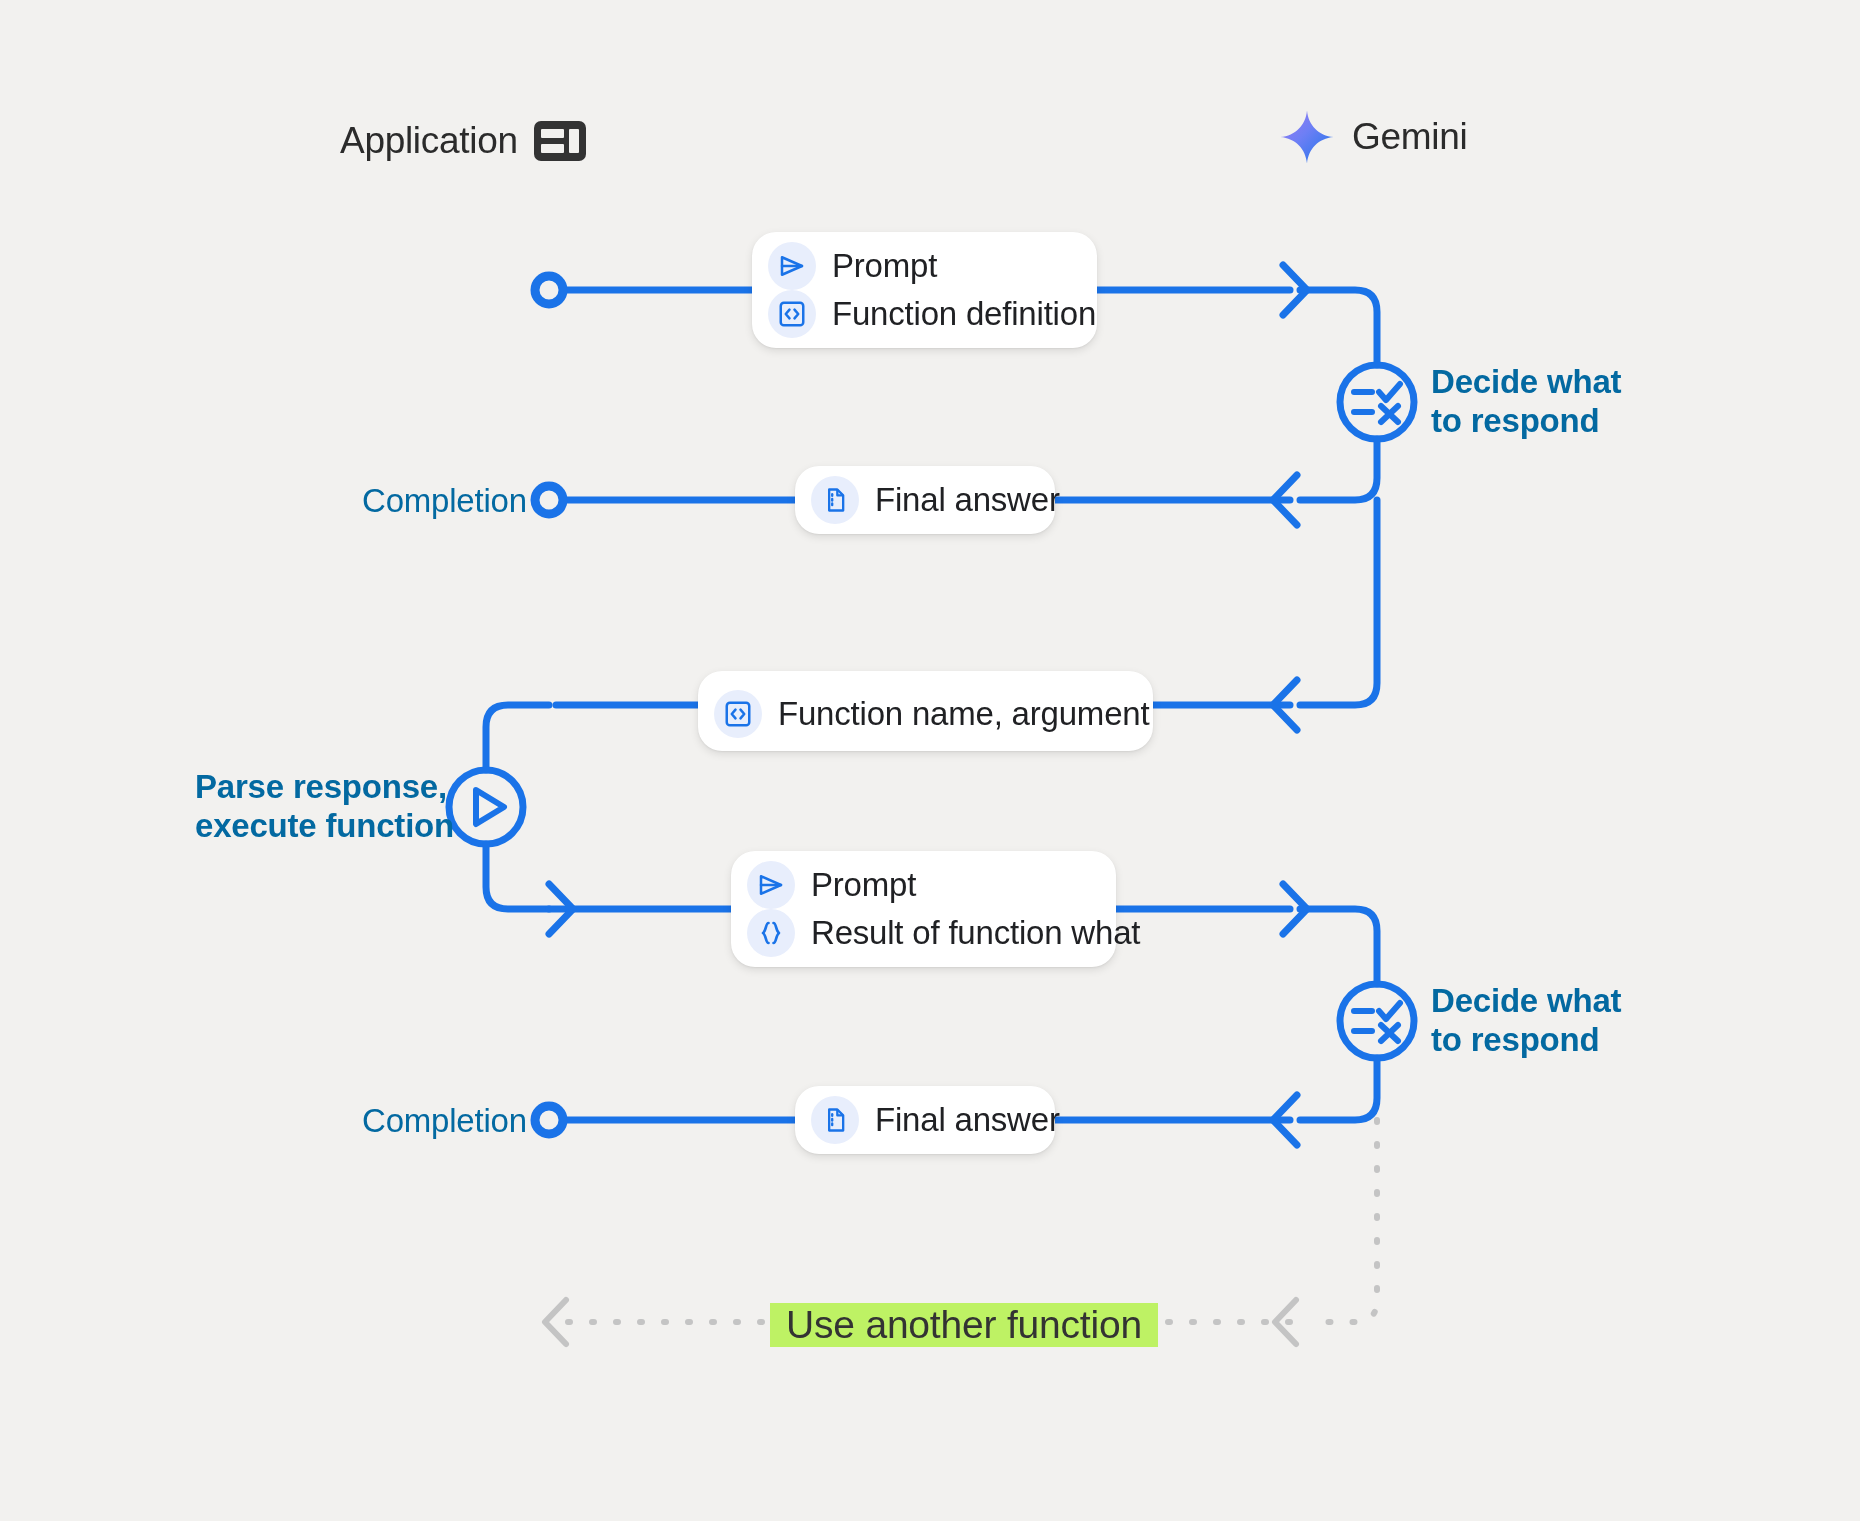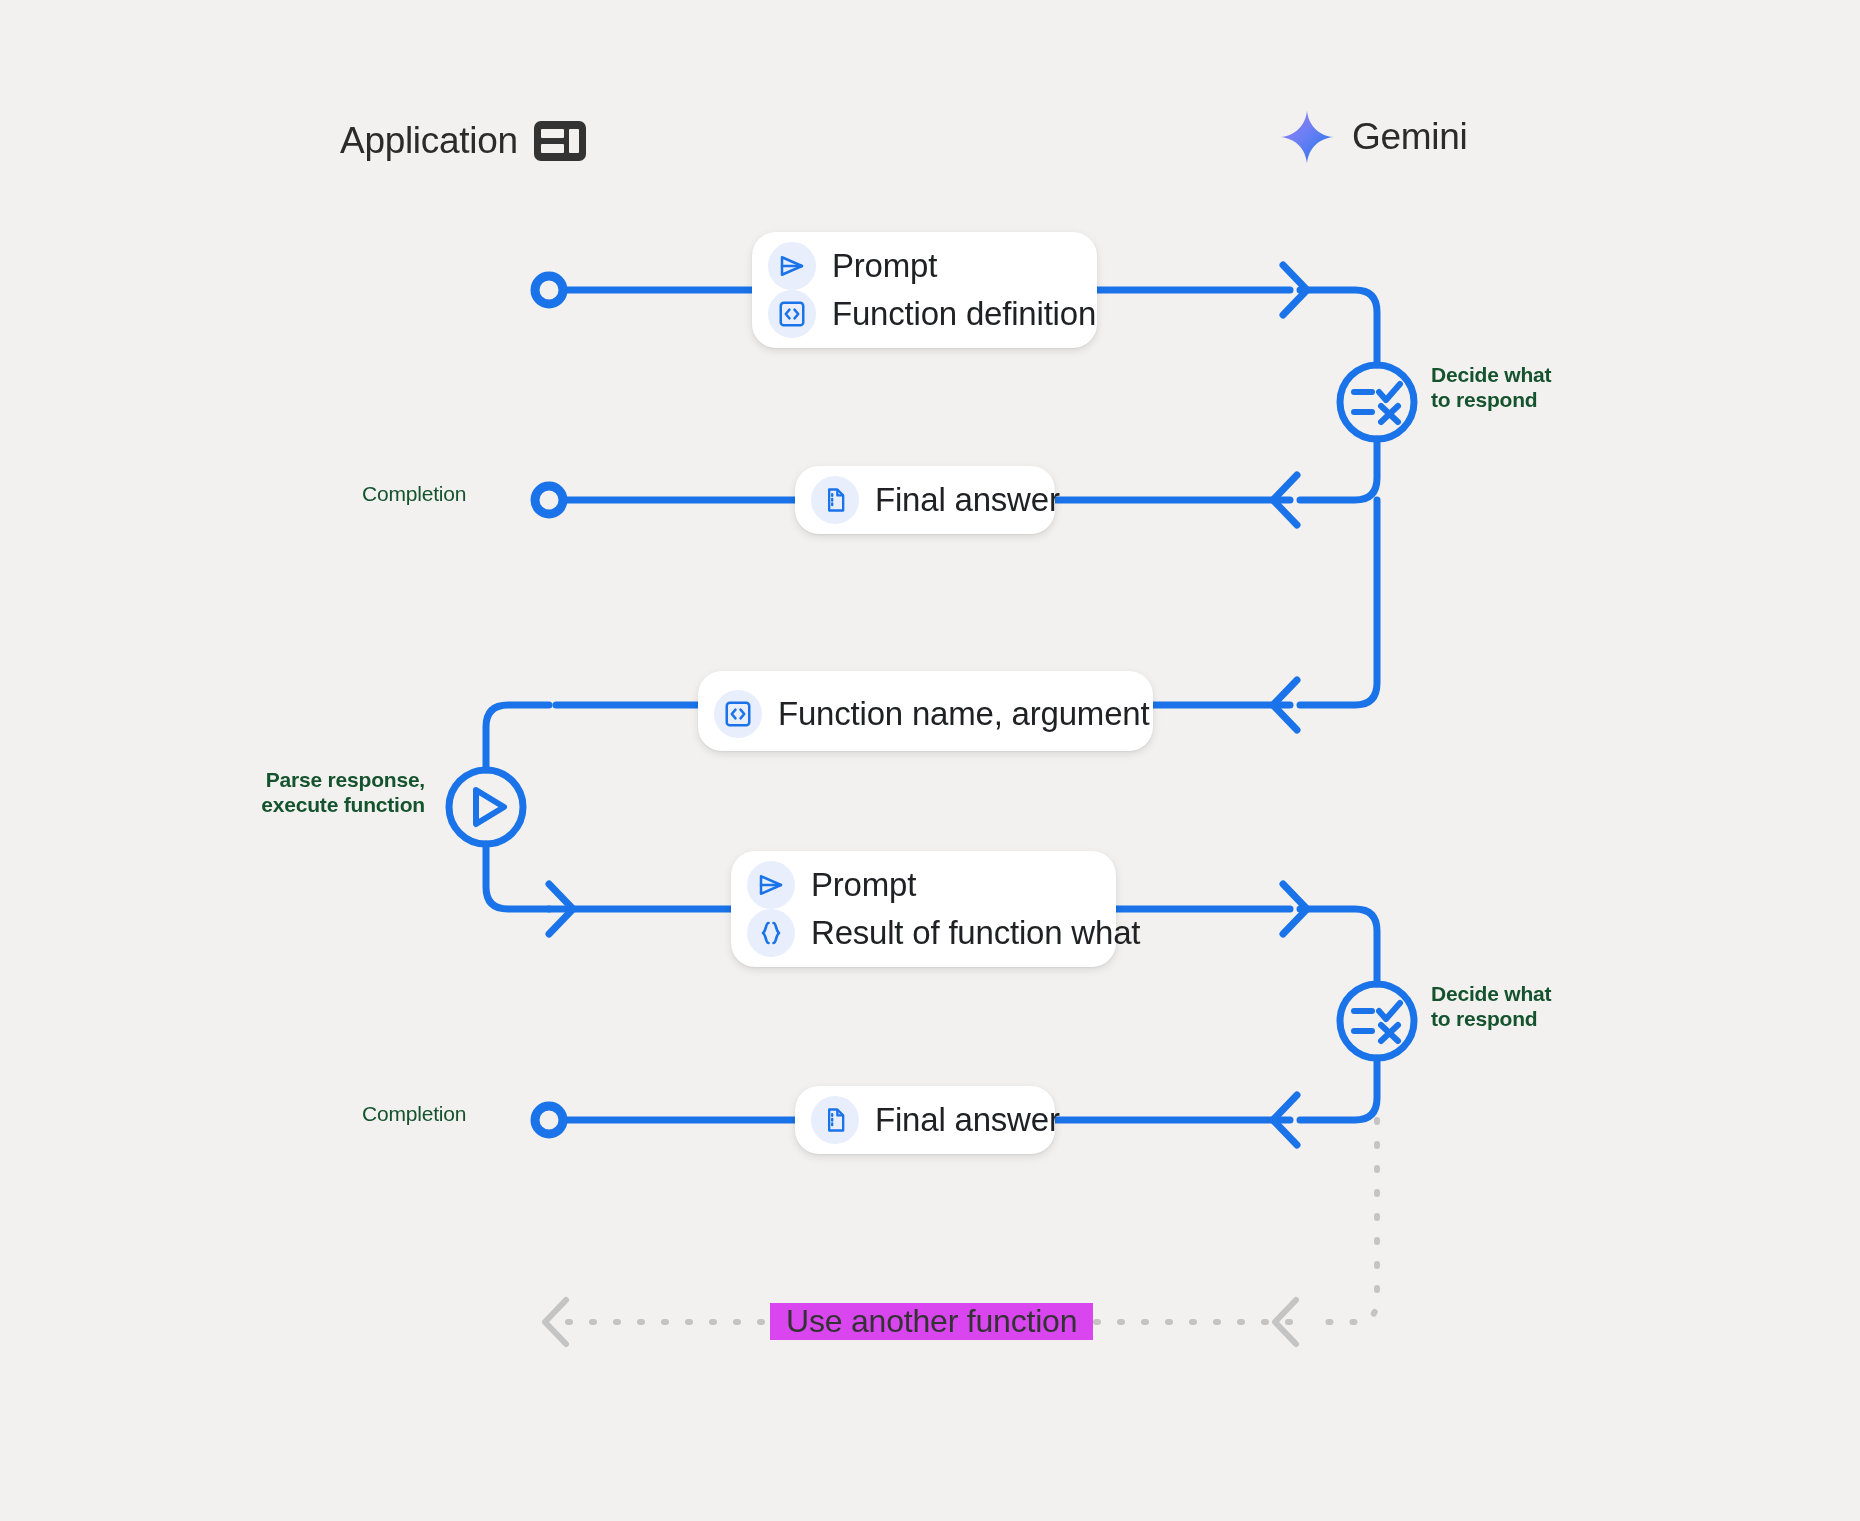--- a/index.html
+++ b/index.html
@@ -96,36 +96,36 @@
     background: #e8eefc;
     display: flex;
     align-items: center;
     justify-content: center;
     flex: 0 0 auto;
   }
 
   
   .sidelabel {
     position: absolute;
-    font-size: 21px;
-    color: #14532d;
+    font-size: 33px;
+    color: #0369a1;
     font-weight: 700;
     line-height: 1.17;
     letter-spacing: -0.2px;
     white-space: nowrap;
     z-index: 4;
   }
   .sidelabel.plainweight { font-weight: 400; }
   .sidelabel.ralign { text-align: right; }
 
   .looplabel {
     position: absolute;
-    font-size: 32px;
+    font-size: 39px;
     color: #333333;
-    background: #d946ef;
+    background: #bef264;
     padding: 0 16px;
     white-space: nowrap;
     z-index: 6;
     letter-spacing: -0.2px;
   }
 </style>
 </head>
 <body>
 
 <div id="stage">

